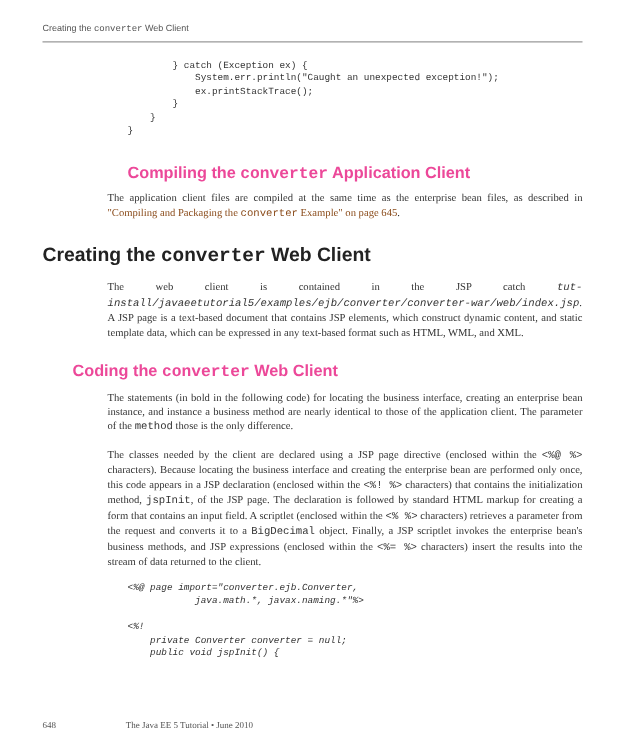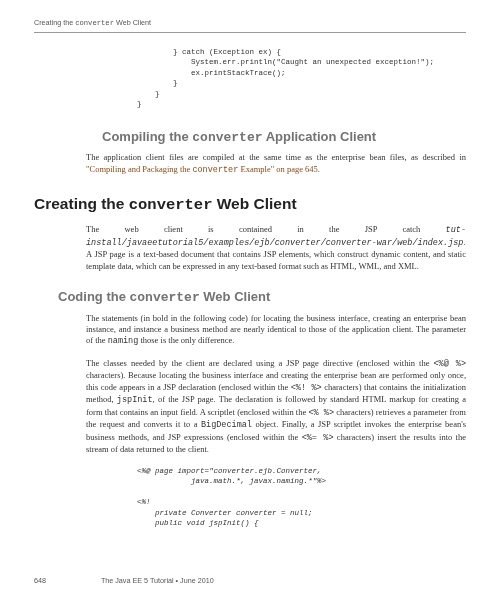--- a/index.html
+++ b/index.html
@@ -20,33 +20,33 @@
     border-bottom: 0.5px solid #999;
     padding-bottom: 3px;
     margin-bottom: 14px;
     font-family: Arial, sans-serif;
   }
   .running-head .code { font-family: 'Courier New', monospace; }
   .code-block {
     font-family: 'Courier New', monospace;
     font-size: 7.5px;
     white-space: pre;
-    margin-left: 103px;
+    margin-left: 68px;
     margin-bottom: 18px;
     line-height: 1.4;
     color: #333;
   }
   .code-block.second { margin-top: 8px; margin-bottom: 10px; font-style: italic; }
   h2.section {
     font-family: Arial, Helvetica, sans-serif;
     font-weight: bold;
     font-size: 13px;
     margin-left: 68px;
     margin-bottom: 6px;
-    color: #737373;
+    color: #ec4899;
   }
   h2.section .code { font-family: 'Courier New', monospace; font-weight: bold; }
   h1.main {
     font-family: Arial, Helvetica, sans-serif;
     font-weight: bold;
     font-size: 15.5px;
     margin-left: 0;
     margin-top: 18px;
     margin-bottom: 8px;
     color: #222;
@@ -60,21 +60,21 @@
   }
   .body-para .inline-code { font-family: 'Courier New', monospace; }
   .link-text { color: #8a4b1a; }
   .footer {
     position: absolute;
     bottom: 14px;
     left: 34px;
     right: 34px;
     font-size: 7.2px;
     color: #555;
-    font-family: Liberation Sans, sans-serif;
+    font-family: Liberation Serif, serif;
   }
   .footer .pnum { display: inline-block; width: 65px; }
 </style>
 </head>
 <body>
 
 <div class="running-head">
   <span>Creating the </span><span class="code">converter</span><span> Web Client</span>
 </div>
 
@@ -100,21 +100,21 @@
 <div class="body-para">
   <span>The web client is contained in the JSP catch</span>
   <span class="inline-code" style="font-style:italic;">tut-install/javaeetutorial5/examples/ejb/converter/converter-war/web/index.jsp</span><span>. A JSP page is a text-based document that contains JSP elements, which construct dynamic content, and static template data, which can be expressed in any text-based format such as HTML, WML, and XML.</span>
 </div>
 
 <h2 class="section" style="margin-top:16px;margin-left:24px;">
   <span>Coding the </span><span class="code">converter</span><span> Web Client</span>
 </h2>
 
 <div class="body-para">
-  <span>The statements (in bold in the following code) for locating the business interface, creating an enterprise bean instance, and instance a business method are nearly identical to those of the application client. The parameter of the </span><span class="inline-code">naming</span><span> those is the only difference.</span>
+  <span>The statements (in bold in the following code) for locating the business interface, creating an enterprise bean instance, and instance a business method are nearly identical to those of the application client. The parameter of the </span><span class="inline-code">method</span><span> those is the only difference.</span>
 </div>
 
 <div class="body-para">
   <span>The classes needed by the client are declared using a JSP page directive (enclosed within the </span><span class="inline-code">&lt;%@ %&gt;</span><span> characters). Because locating the business interface and creating the enterprise bean are performed only once, this code appears in a JSP declaration (enclosed within the </span><span class="inline-code">&lt;%! %&gt;</span><span> characters) that contains the initialization method, </span><span class="inline-code">jspInit</span><span>, of the JSP page. The declaration is followed by standard HTML markup for creating a form that contains an input field. A scriptlet (enclosed within the </span><span class="inline-code">&lt;% %&gt;</span><span> characters) retrieves a parameter from the request and converts it to a </span><span class="inline-code">BigDecimal</span><span> object. Finally, a JSP scriptlet invokes the enterprise bean's business methods, and JSP expressions (enclosed within the </span><span class="inline-code">&lt;%= %&gt;</span><span> characters) insert the results into the stream of data returned to the client.</span>
 </div>
 
 <div class="code-block second">&lt;%@ page import="converter.ejb.Converter,
             java.math.*, javax.naming.*"%&gt;
 
 &lt;%!

